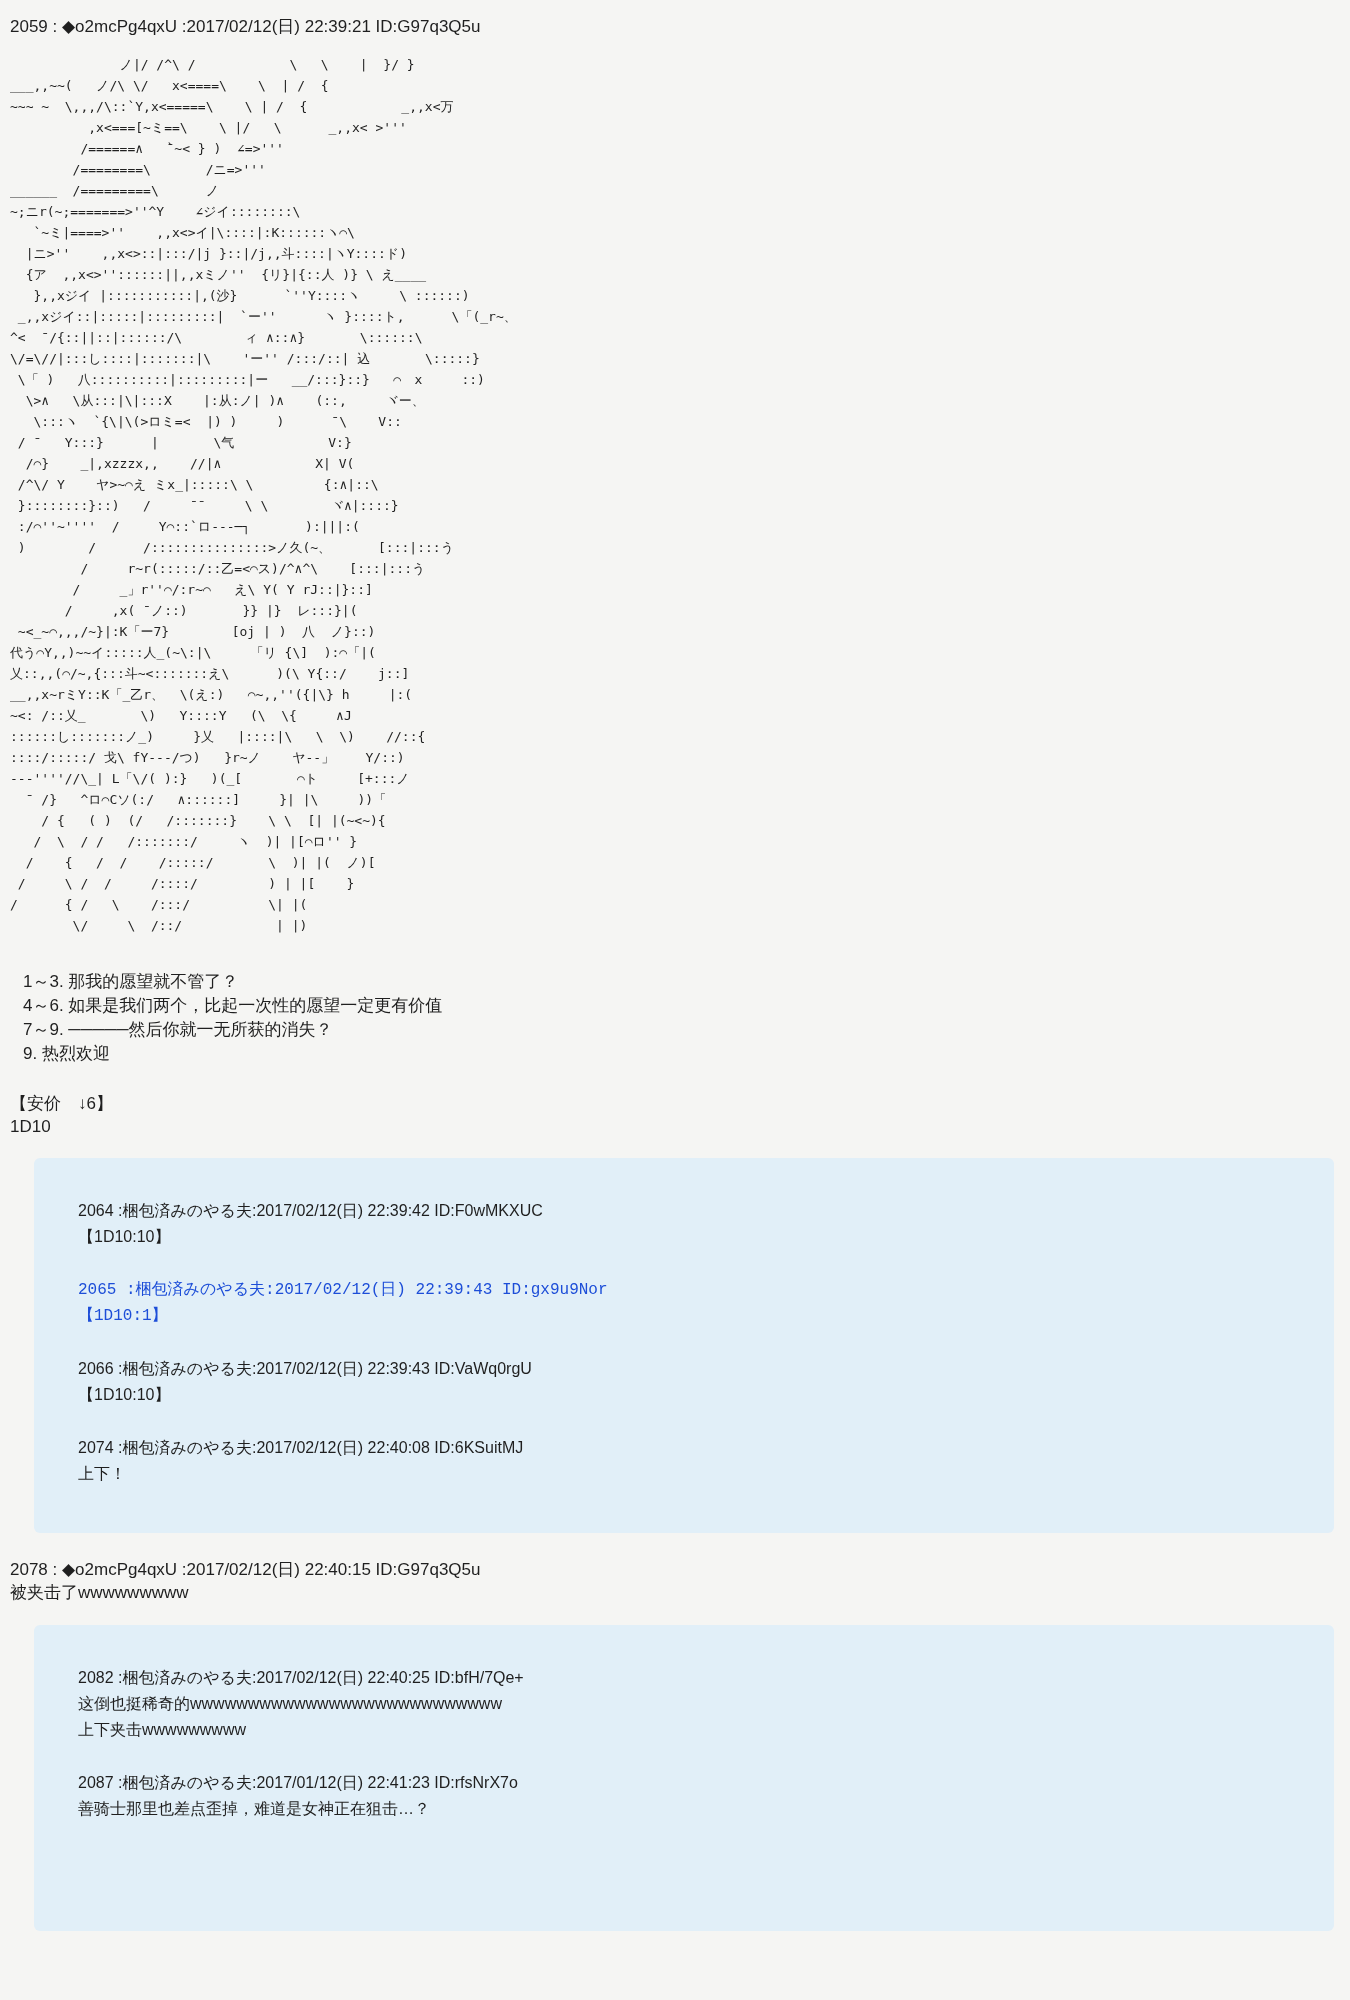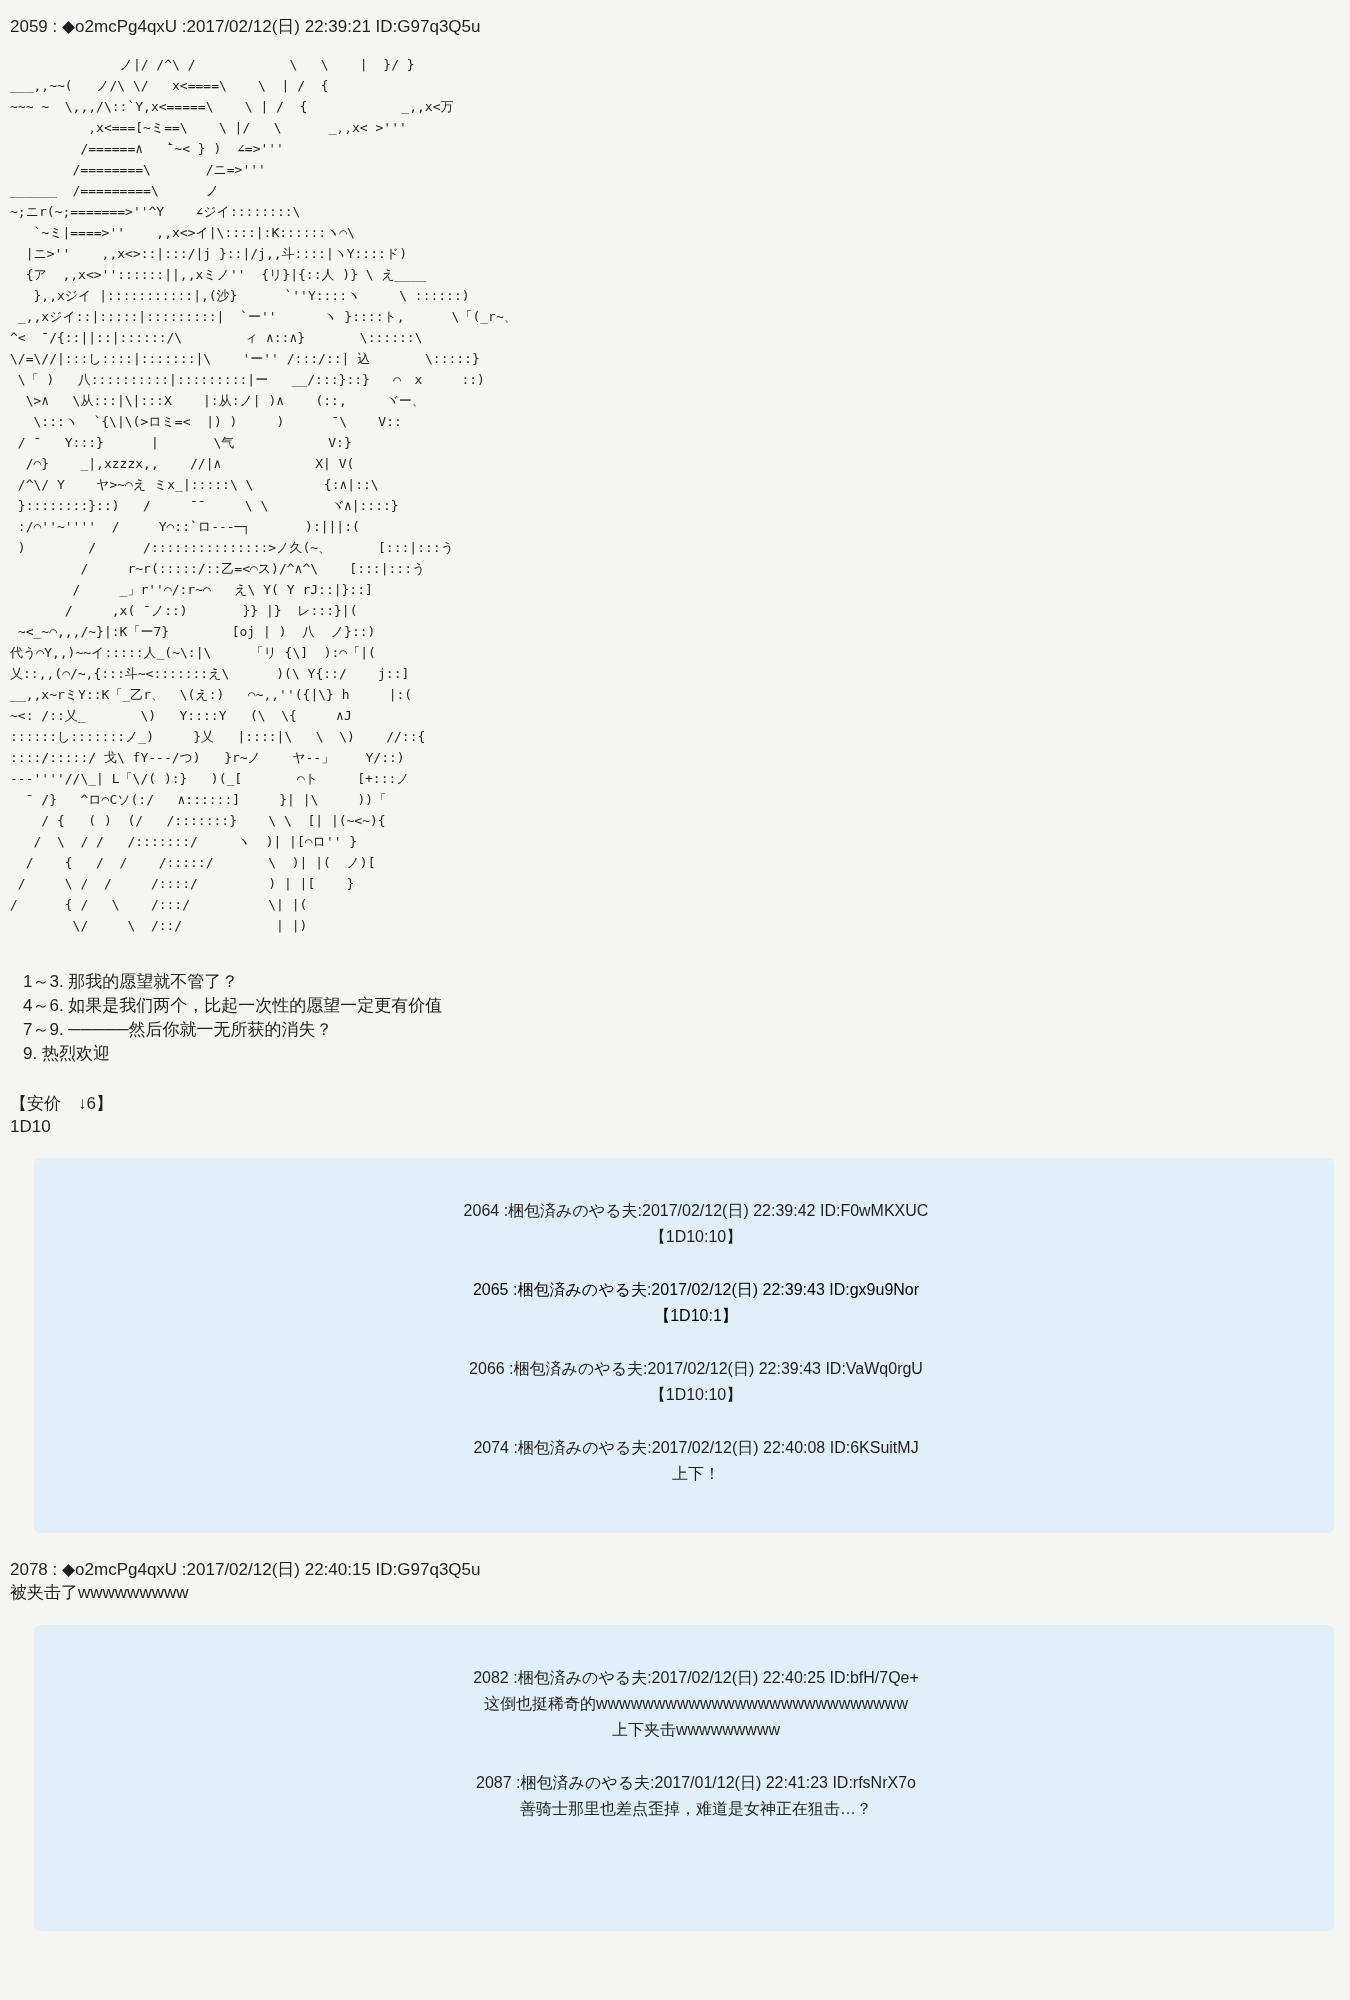--- a/index.html
+++ b/index.html
@@ -18,22 +18,22 @@
   .options { margin-top: 34px; font-size: 17px; line-height: 24px; }
   .options div { white-space: pre-wrap; margin-left: 13px; }
   .anchor-block { margin-top: 26px; font-size: 17px; line-height: 23px; }
   .reply-box {
     background: #e1eff8; border-radius: 6px;
     margin: 20px 4px 0 24px;
     padding: 40px 20px 46px 44px;
   }
   .reply { font-size: 16px; line-height: 26px; margin: 0 0 27px 0; }
   .reply:last-child { margin-bottom: 0; }
-  .reply div { white-space: pre-wrap; text-align: center; }
-  .reply.hl { color: #000000; }
+  .reply div { white-space: pre-wrap; }
+  .reply.hl { color: #1d4ed8; font-family: Liberation Mono, monospace; }
   .post-body { font-size: 17px; line-height: 24px; white-space: pre-wrap; }
   .post-2078 { margin-top: 26px; }
   .reply-box.tail { min-height: 220px; }
 </style>
 </head>
 <body>
 
 <div class="page">
 
   <div>

